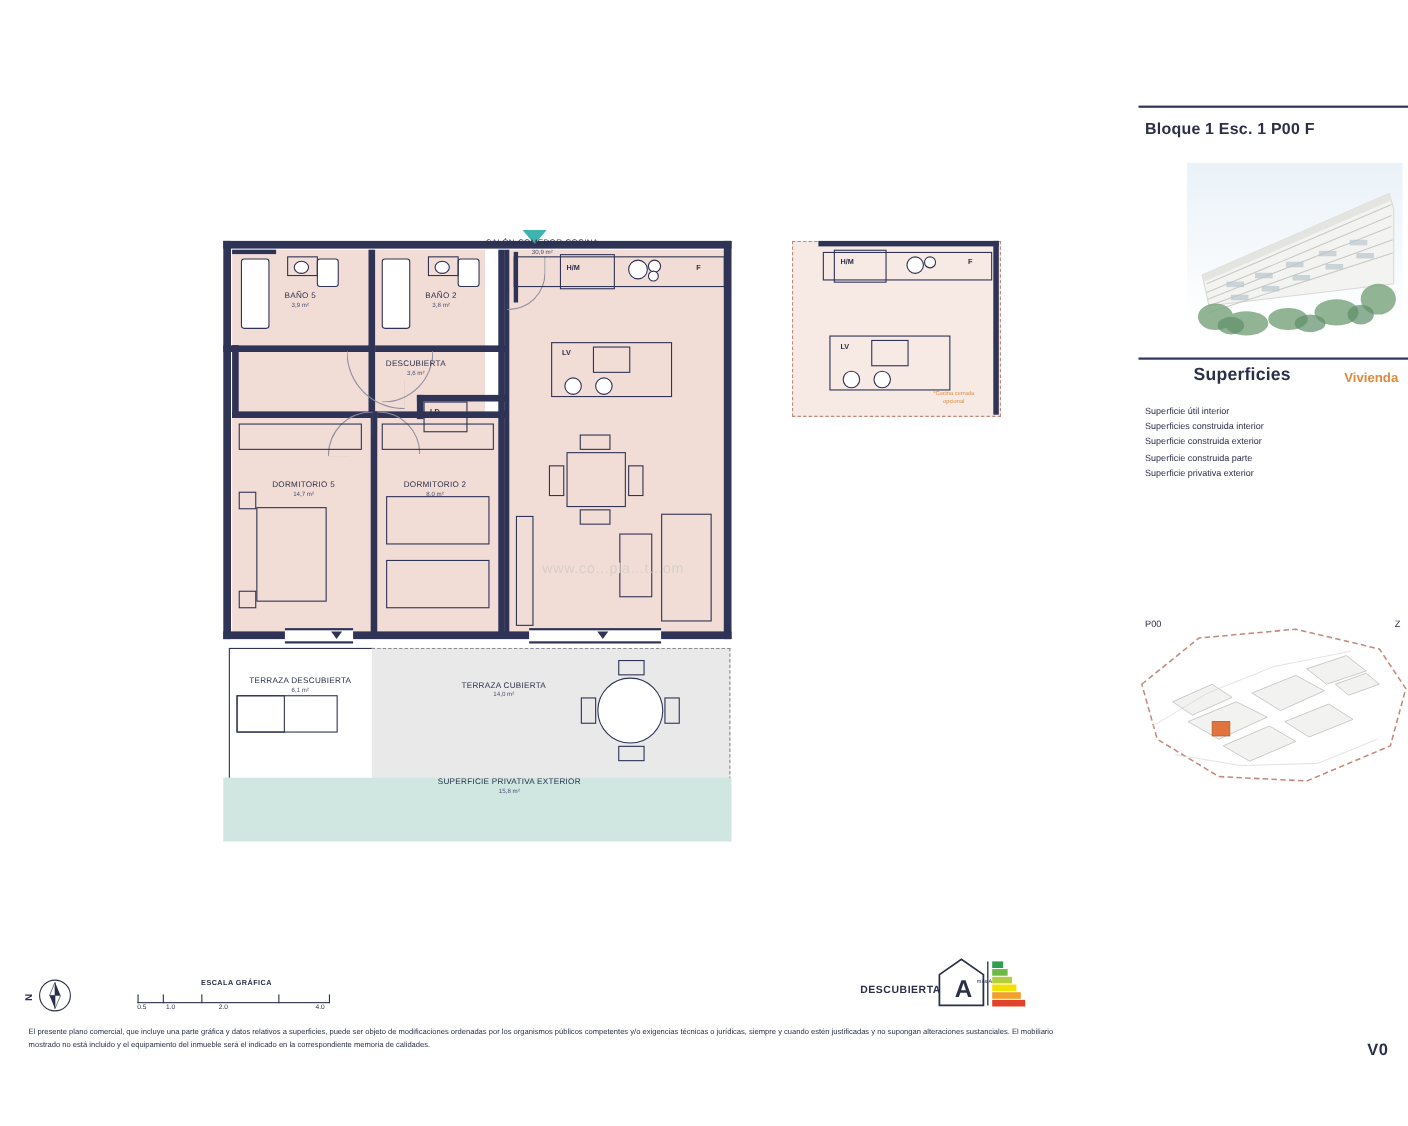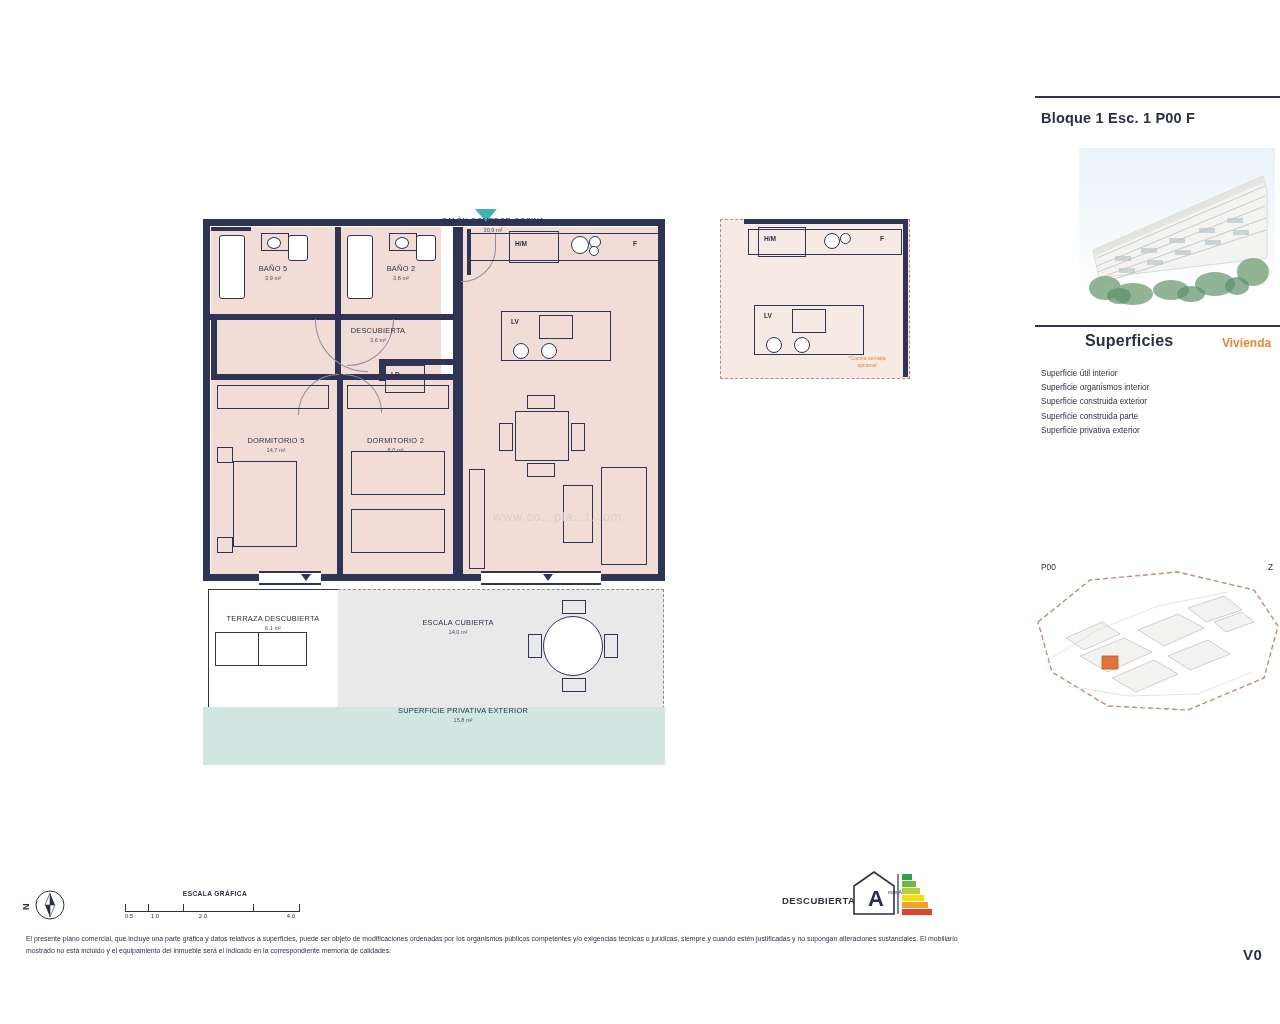--- a/index.html
+++ b/index.html
@@ -186,21 +186,21 @@
   </div>
   <div class="label" style="left:140px;top:218px;width:105px;">
     <span class="nm">DORMITORIO 2</span>
     <span class="ar">8,0 m²</span>
   </div>
   <div class="label" style="left:10px;top:396px;width:120px;">
     <span class="nm">TERRAZA DESCUBIERTA</span>
     <span class="ar">6,1 m²</span>
   </div>
   <div class="label" style="left:190px;top:400px;width:130px;">
-    <span class="nm">ESCALA CUBIERTA</span>
+    <span class="nm">TERRAZA CUBIERTA</span>
     <span class="ar">14,0 m²</span>
   </div>
   <div class="label" style="left:150px;top:488px;width:220px;">
     <span class="nm">SUPERFICIE PRIVATIVA EXTERIOR</span>
     <span class="ar">15,8 m²</span>
   </div>
 
   <div id="watermark">www.co...pla...t...om</div>
 </div>
 
@@ -270,21 +270,21 @@
     </g>
   </svg>
 </div>
 
 <div id="rule-mid"></div>
 <div id="sup-h">Superficies</div>
 <div id="viv-h">Vivienda</div>
 
 <div id="suplist">
   <div>Superficie útil interior</div>
-  <div>Superficie organismos interior</div>
+  <div>Superficies construida interior</div>
   <div>Superficie construida exterior</div>
   <div>Superficie construida parte</div>
   <div>Superficie privativa exterior</div>
 </div>
 
 <div id="p00lbl">P00</div>
 <div id="zlbl">Z</div>
 
 <div id="sitemap">
   <svg width="256" height="170" viewBox="0 0 256 170">

